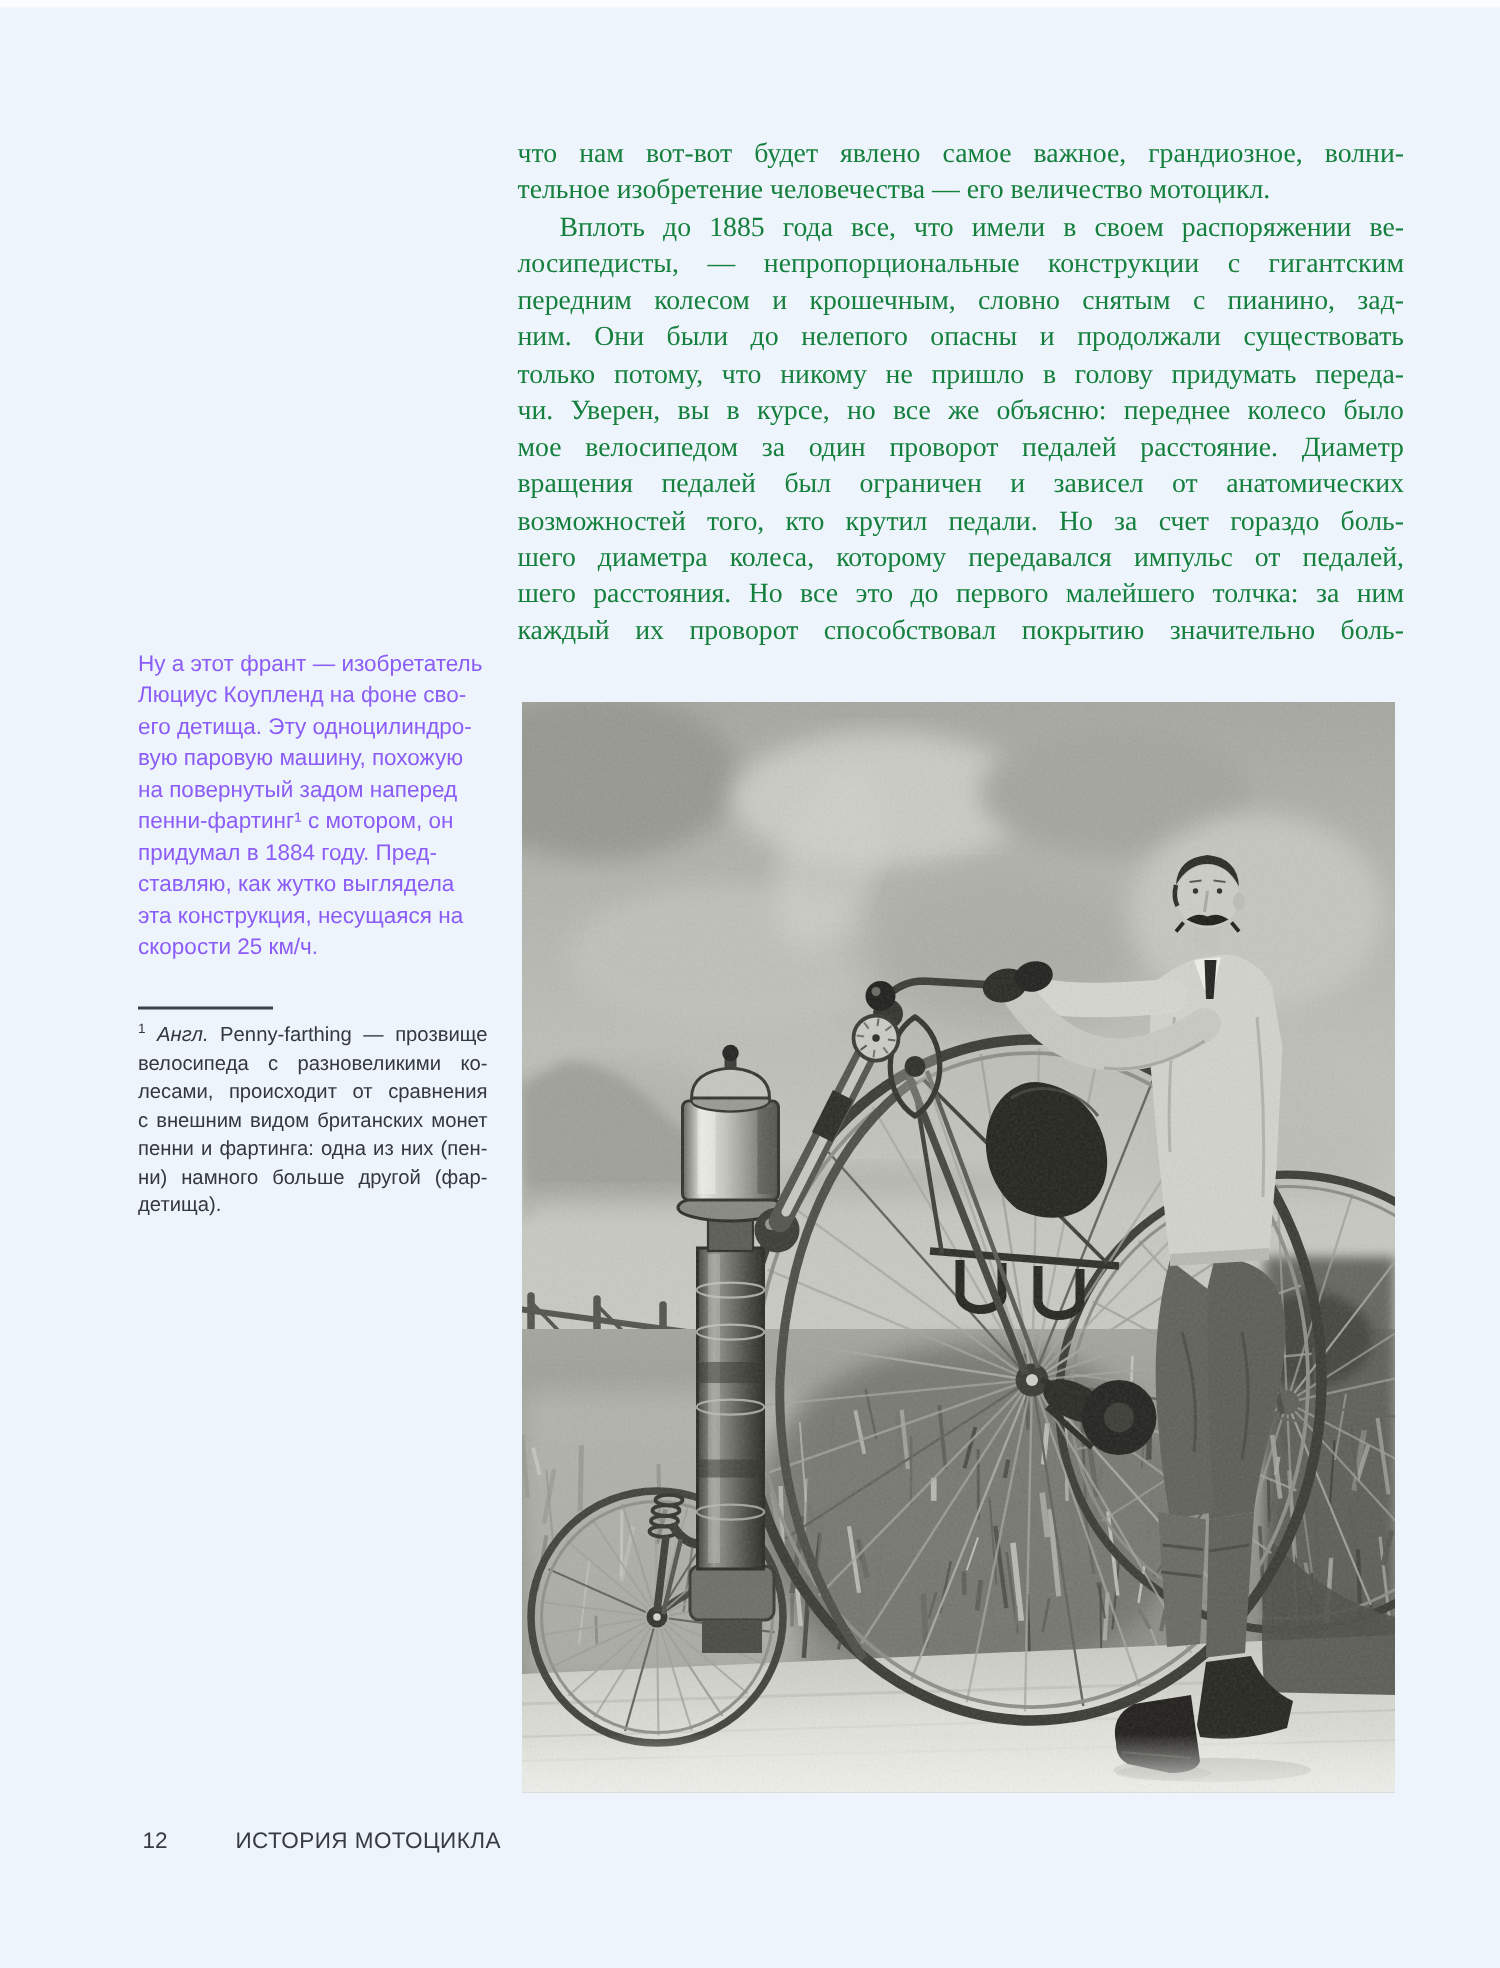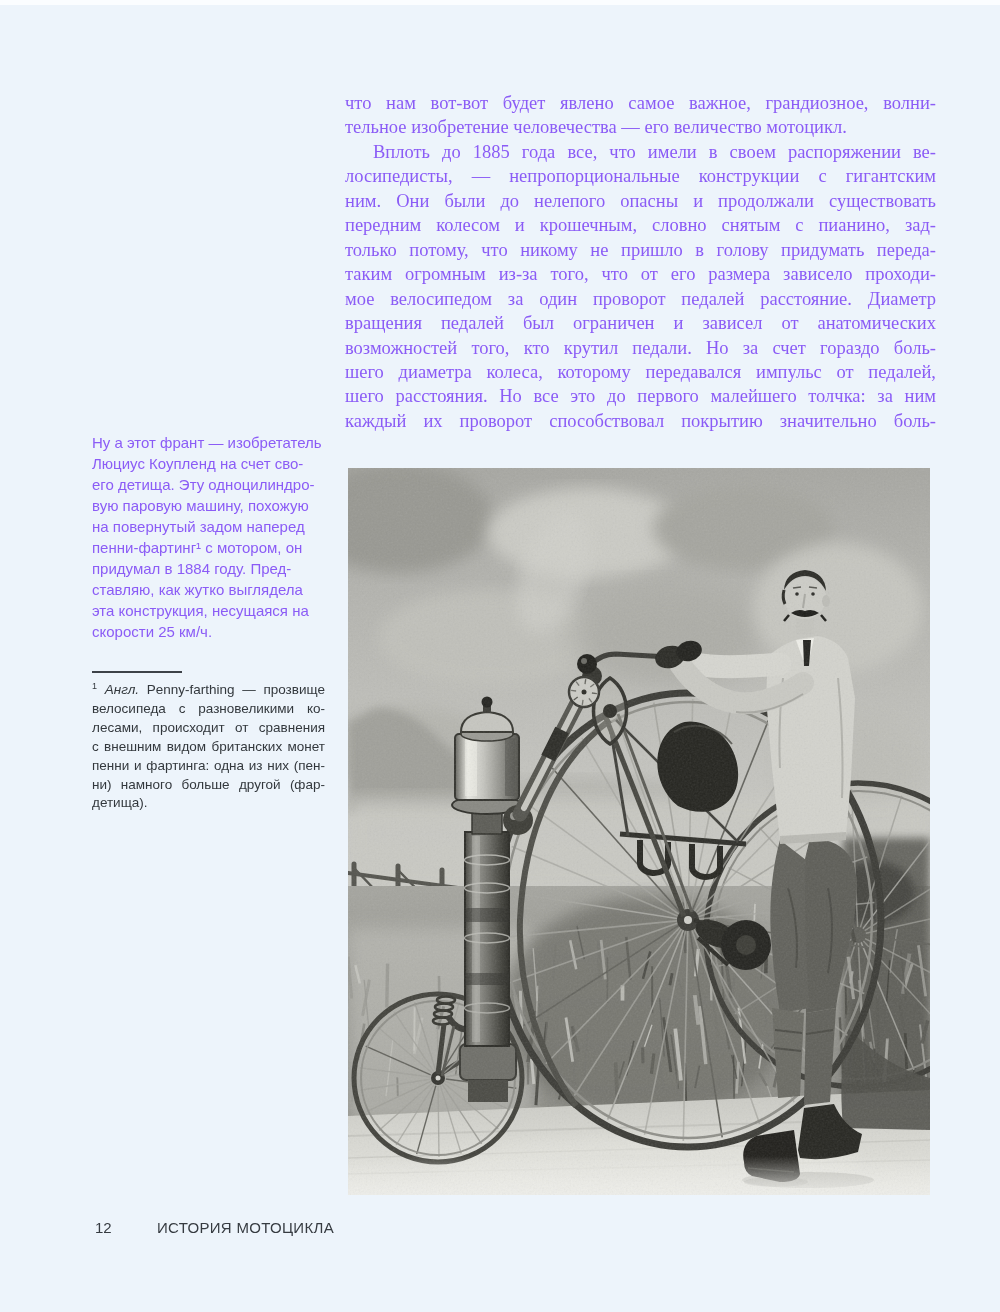--- a/index.html
+++ b/index.html
@@ -10,21 +10,21 @@
     background:#edf4fb;
     overflow:hidden;
     font-family:"Liberation Sans", sans-serif;
   }
   .top-strip{position:absolute;left:0;top:0;width:1000px;height:5px;background:#fbfdff;}
   
   .bodytext{
     position:absolute;left:345px;top:91px;width:591px;
     font-family:"Liberation Serif", serif;
     font-size:18.5px;line-height:24.45px;
-    color:#8b5cf6;
+    color:#15803d;
   }
   .bodytext .line{text-align:justify;text-align-last:justify;}
   .bodytext .line.pe{text-align-last:left;}
   .bodytext .line.ind{text-indent:28px;}
   
   .caption{
     position:absolute;left:92px;top:432px;width:234px;
     font-size:15px;line-height:21px;color:#8b5cf6;
   }
   .caption .cline{text-align:left;}
@@ -53,35 +53,35 @@
 <body>
 
 <div class="page">
   <div class="top-strip"></div>
 
   <div class="bodytext">
     <div class="line">что нам вот-вот будет явлено самое важное, грандиозное, волни-</div>
     <div class="line pe">тельное изобретение человечества — его величество мотоцикл.</div>
     <div class="line ind">Вплоть до 1885 года все, что имели в своем распоряжении ве-</div>
     <div class="line">лосипедисты, — непропорциональные конструкции с гигантским</div>
+    <div class="line">передним колесом и крошечным, словно снятым с пианино, зад-</div>
     <div class="line">ним. Они были до нелепого опасны и продолжали существовать</div>
-    <div class="line">передним колесом и крошечным, словно снятым с пианино, зад-</div>
     <div class="line">только потому, что никому не пришло в голову придумать переда-</div>
-    <div class="line">таким огромным из-за того, что от его размера зависело проходи-</div>
+    <div class="line">чи. Уверен, вы в курсе, но все же объясню: переднее колесо было</div>
     <div class="line">мое велосипедом за один проворот педалей расстояние. Диаметр</div>
     <div class="line">вращения педалей был ограничен и зависел от анатомических</div>
     <div class="line">возможностей того, кто крутил педали. Но за счет гораздо боль-</div>
     <div class="line">шего диаметра колеса, которому передавался импульс от педалей,</div>
     <div class="line">шего расстояния. Но все это до первого малейшего толчка: за ним</div>
     <div class="line">каждый их проворот способствовал покрытию значительно боль-</div>
   </div>
 
   <div class="caption">
     <div class="cline">Ну а этот франт — изобретатель</div>
-    <div class="cline">Люциус Коупленд на счет сво-</div>
+    <div class="cline">Люциус Коупленд на фоне сво-</div>
     <div class="cline">его детища. Эту одноцилиндро-</div>
     <div class="cline">вую паровую машину, похожую</div>
     <div class="cline">на повернутый задом наперед</div>
     <div class="cline">пенни-фартинг¹ с мотором, он</div>
     <div class="cline">придумал в 1884 году. Пред-</div>
     <div class="cline">ставляю, как жутко выглядела</div>
     <div class="cline">эта конструкция, несущаяся на</div>
     <div class="cline">скорости 25 км/ч.</div>
   </div>
 

